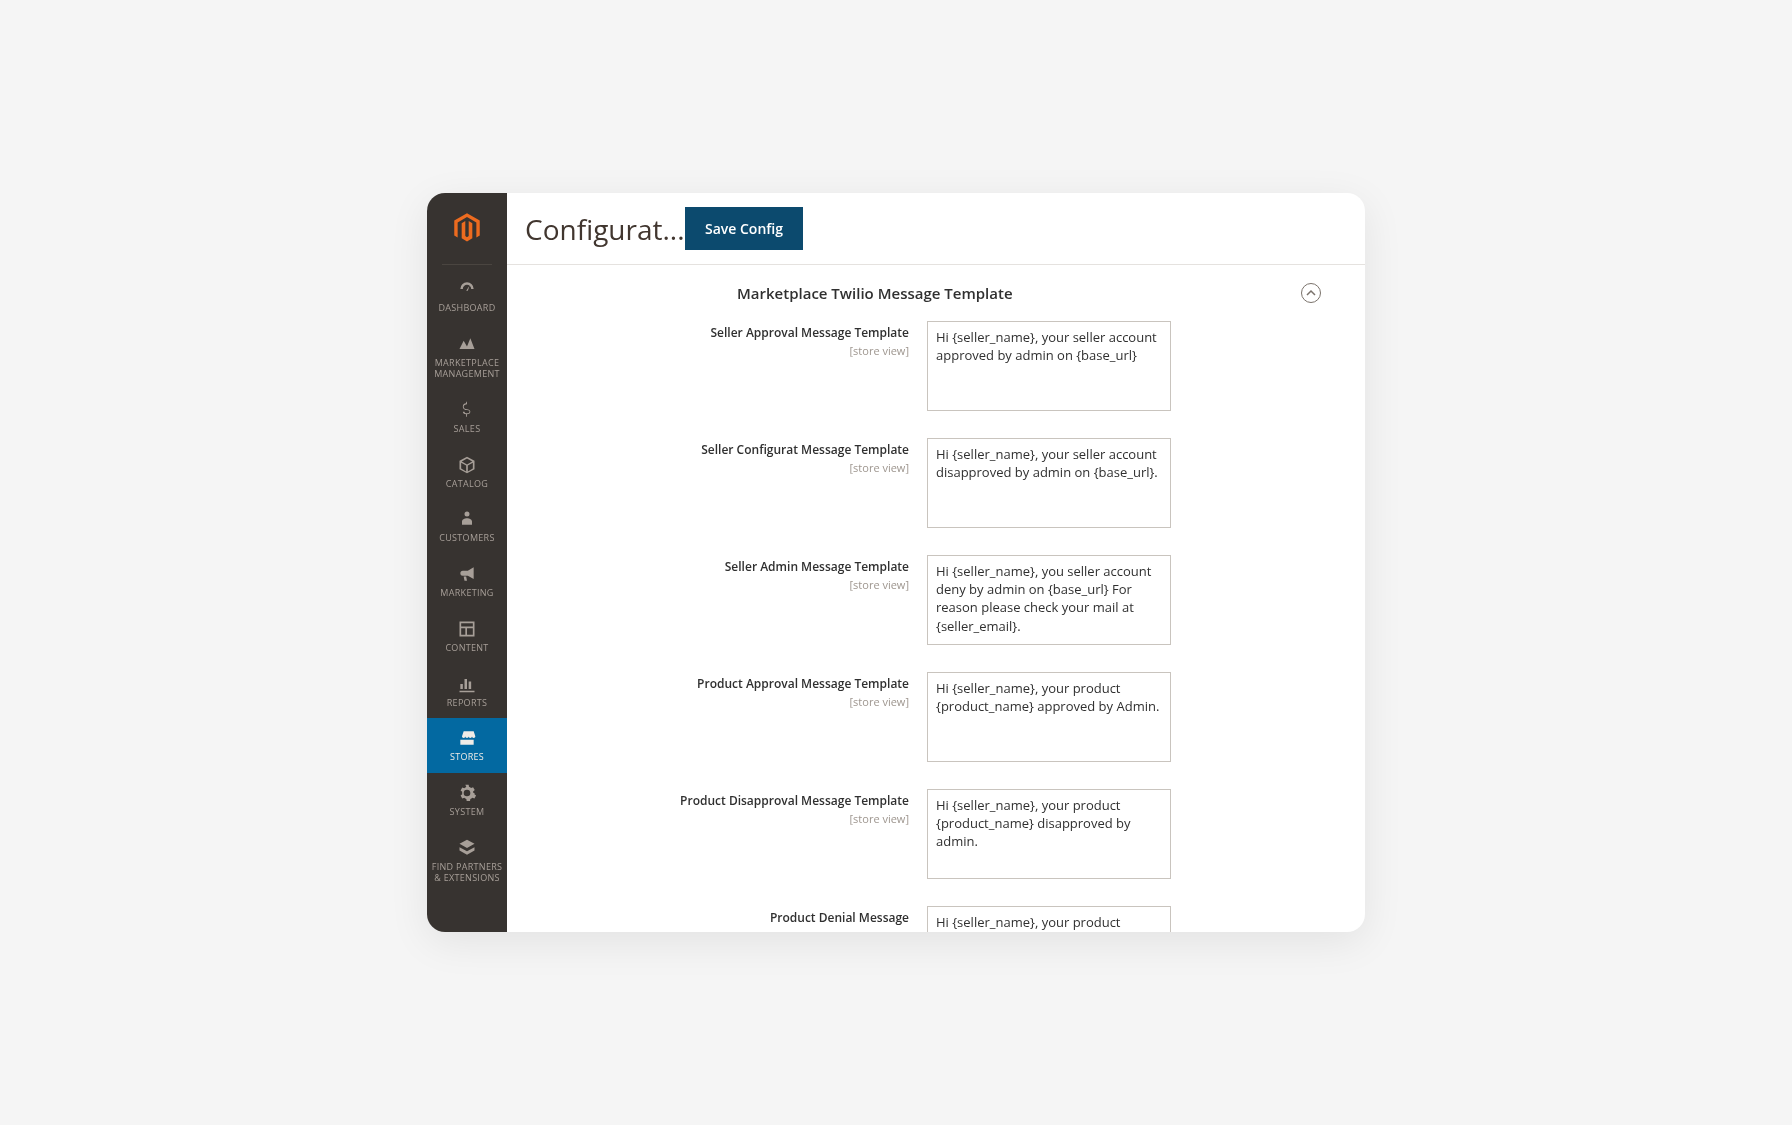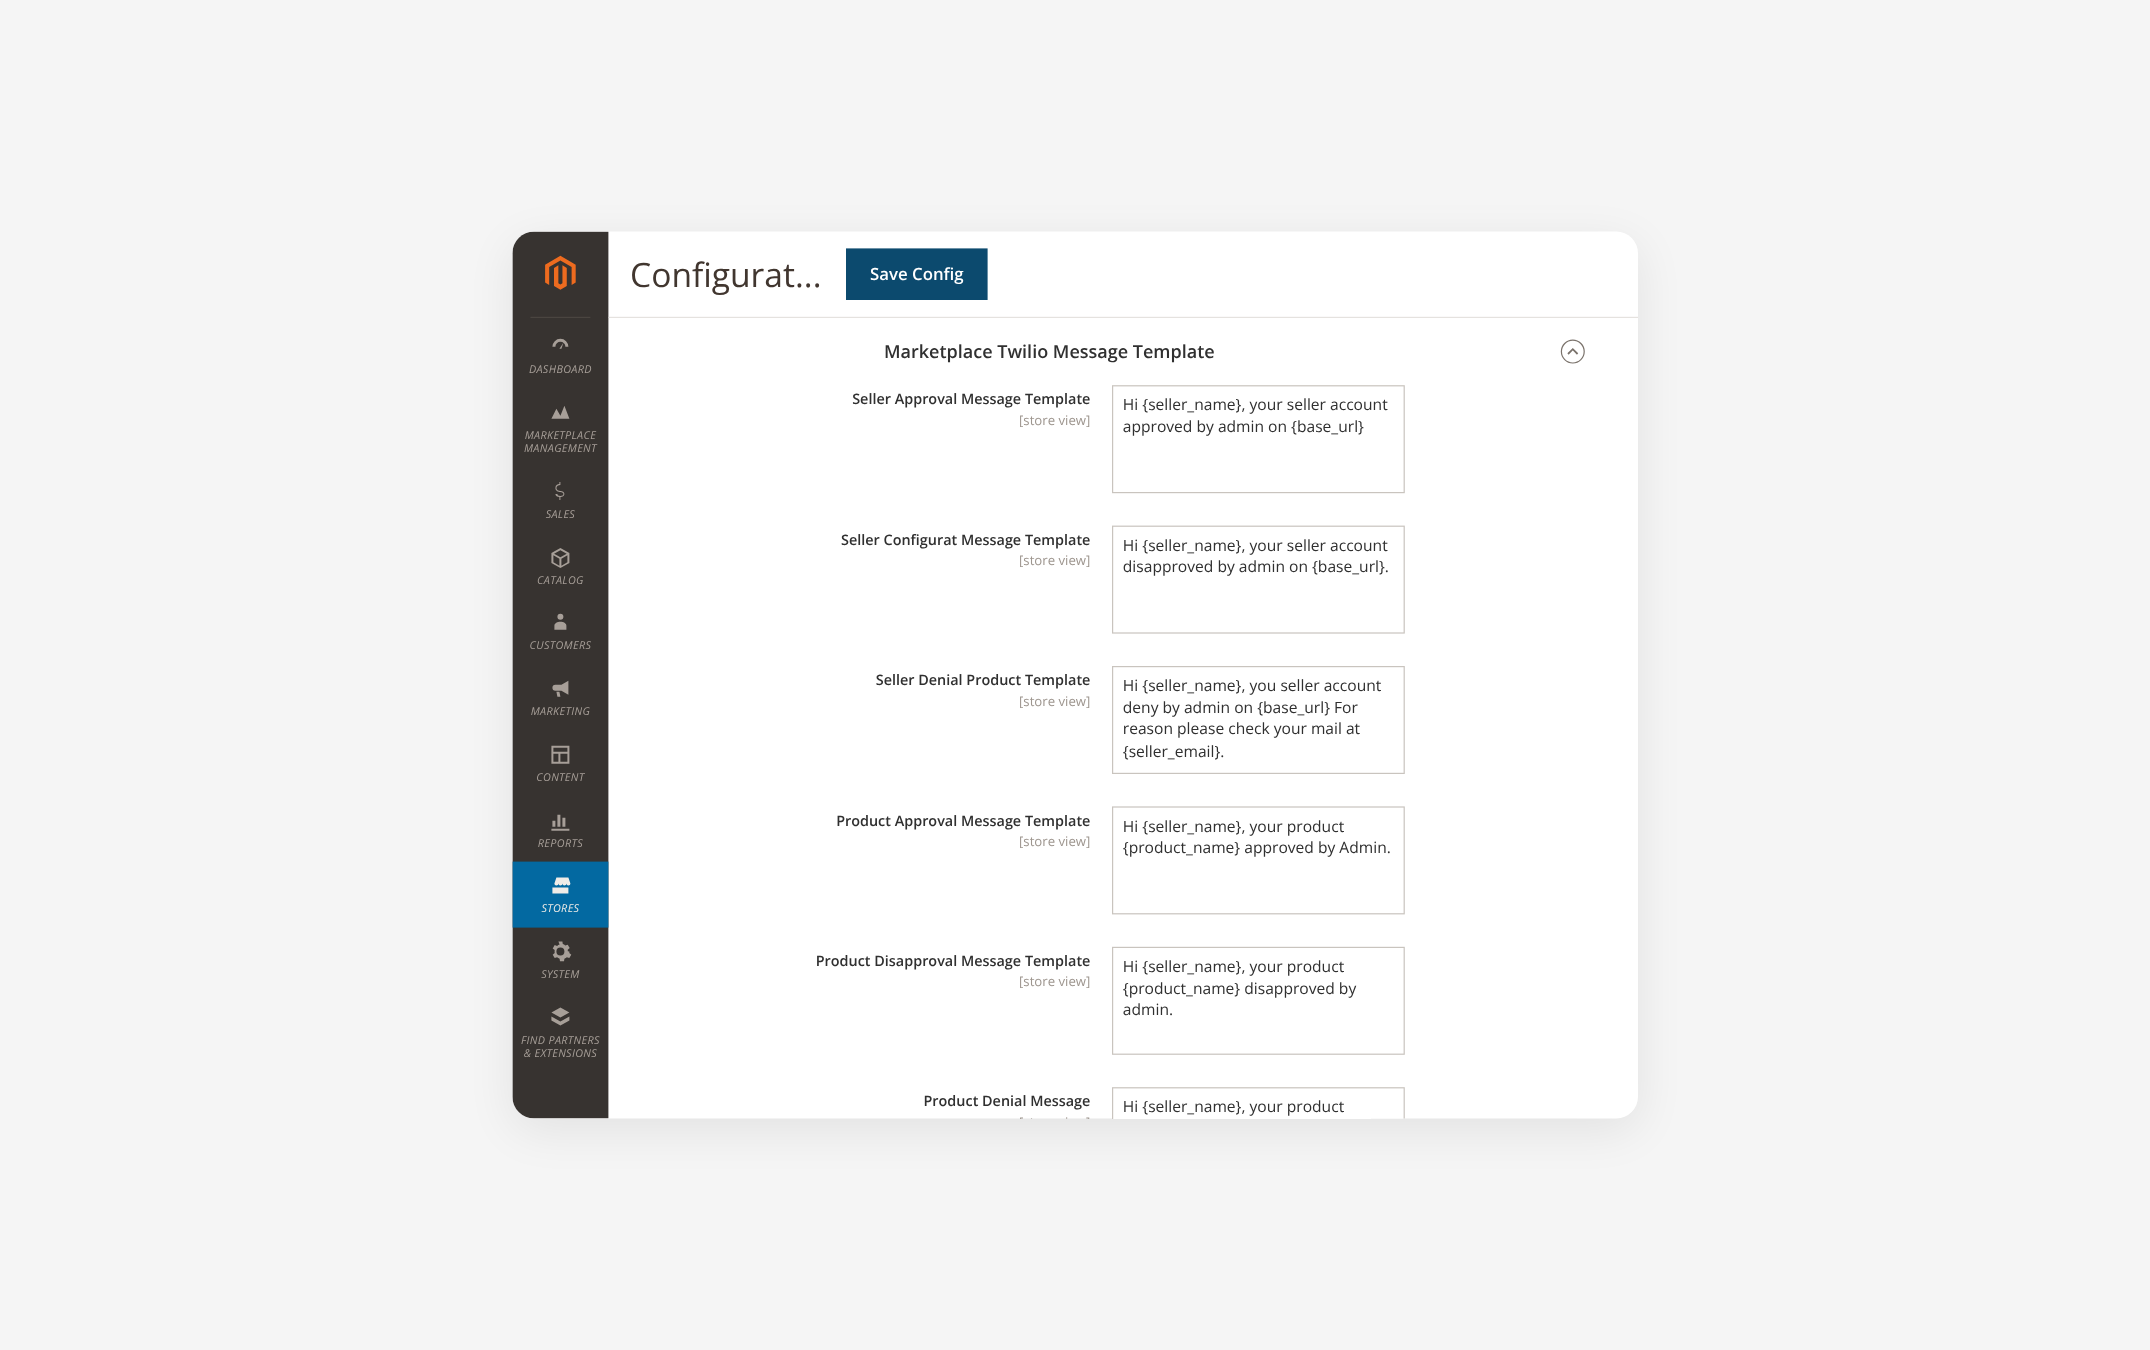--- a/index.html
+++ b/index.html
@@ -42,21 +42,20 @@
 }
 .nav { width: 100%; }
 .nav-item {
   display: flex;
   flex-direction: column;
   align-items: center;
   justify-content: center;
   padding: 10px 4px;
   cursor: pointer;
   color: #a79f98;
-  font-style: italic;
 }
 .nav-item.active { background: #0369a1; color: #f0ece7; }
 .nav-item .icon { height: 20px; display: flex; align-items: center; justify-content: center; margin-bottom: 3px; }
 .nav-item .icon svg { width: 20px; height: 20px; fill: currentColor; }
 .nav-item .label {
   font-size: 9px;
   letter-spacing: 0.3px;
   text-align: center;
   line-height: 1.3;
   text-transform: uppercase;
@@ -65,21 +64,20 @@
   flex: 1;
   display: flex;
   flex-direction: column;
   overflow: hidden;
 }
 .header {
   display: flex;
   align-items: center;
   padding: 14px 18px;
   border-bottom: 1px solid #e5e2df;
-  gap: 20px;
 }
 .header h1 {
   font-size: 28px;
   font-weight: 400;
   color: #41362f;
   width: 160px;
   white-space: nowrap;
   overflow: hidden;
   text-overflow: ellipsis;
 }
@@ -286,21 +284,21 @@
           <div class="field-label">Seller Configurat Message Template</div>
           <div class="field-scope">[store view]</div>
         </div>
         <div class="field-input">
           <textarea style="">Hi {seller_name}, your seller account disapproved by admin on {base_url}.</textarea>
         </div>
       </div>
 
       <div class="field-row">
         <div class="field-label-wrap">
-          <div class="field-label">Seller Denial Product Template</div>
+          <div class="field-label">Seller Admin Message Template</div>
           <div class="field-scope">[store view]</div>
         </div>
         <div class="field-input">
           <textarea style="">Hi {seller_name}, you seller account deny by admin on {base_url} For reason please check your mail at {seller_email}.</textarea>
         </div>
       </div>
 
       <div class="field-row">
         <div class="field-label-wrap">
           <div class="field-label">Product Approval Message Template</div>

